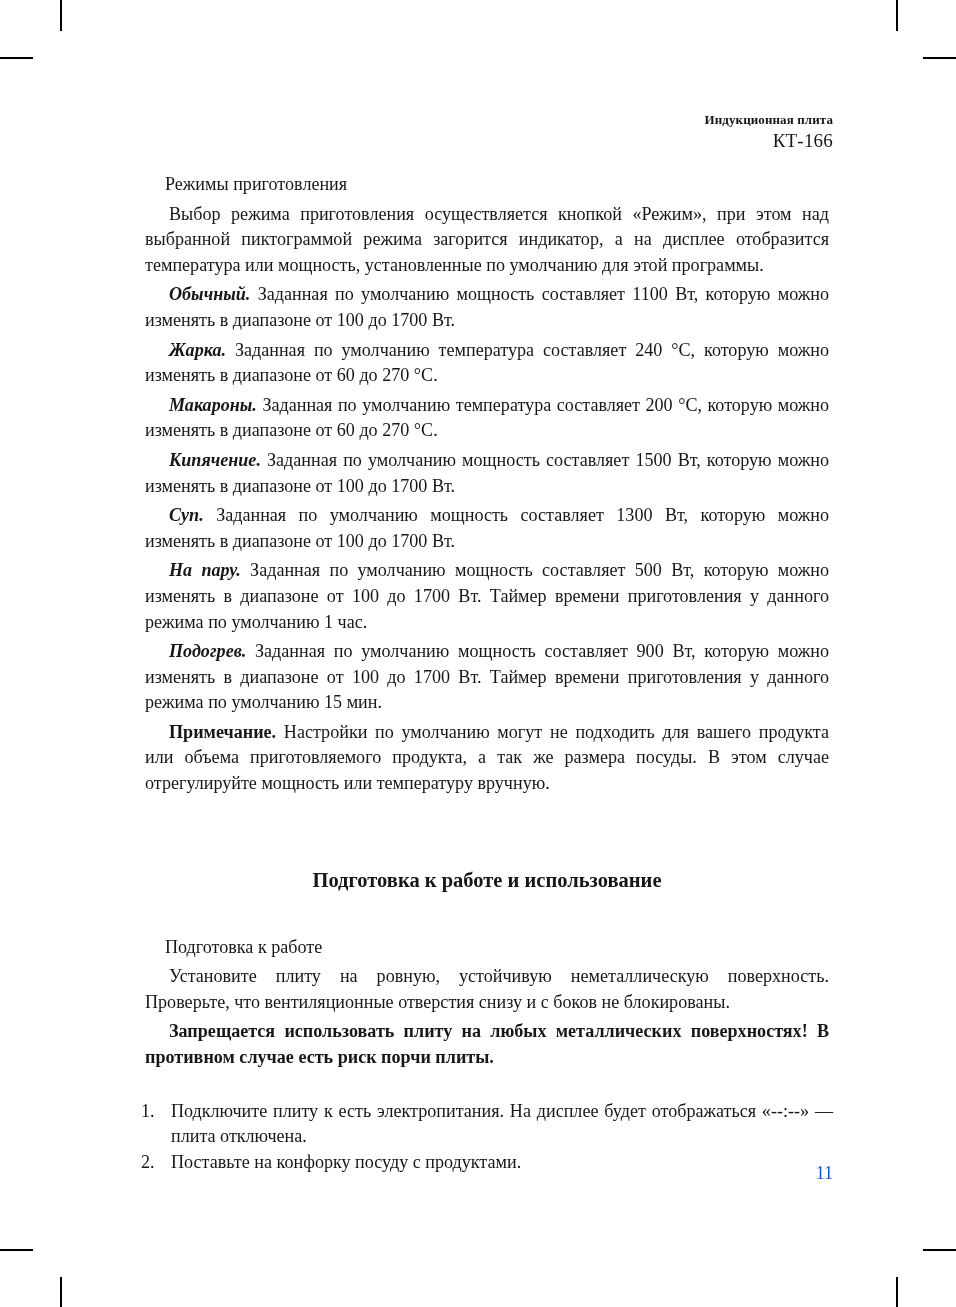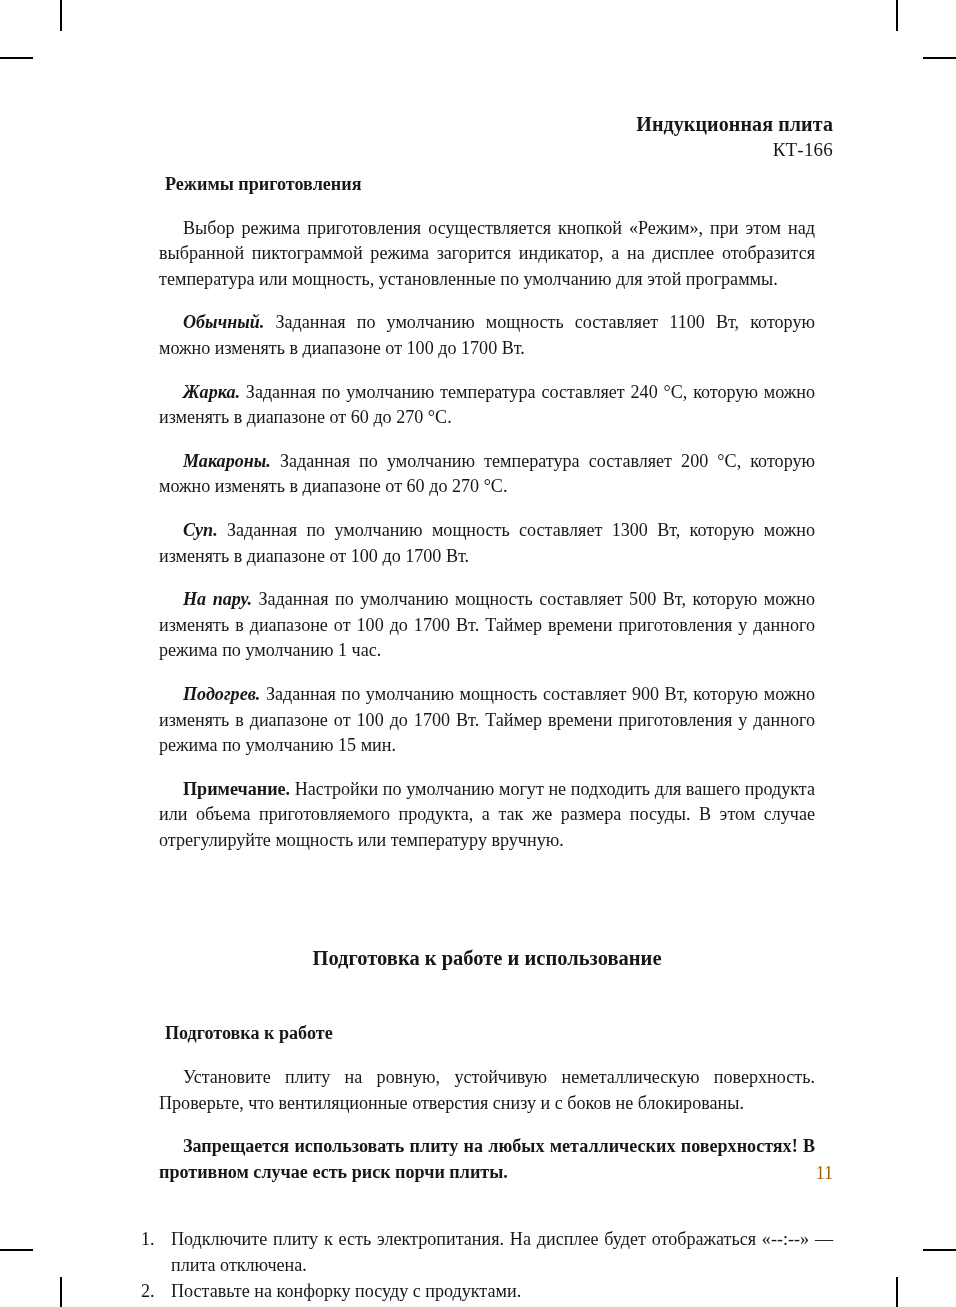--- a/index.html
+++ b/index.html
@@ -37,21 +37,21 @@
   
   .runhead {
     position: absolute;
     right: 123px;
     top: 112px;
     text-align: right;
     line-height: 1.28;
   }
   .runhead .title {
     font-weight: bold;
-    font-size: 20px;
+    font-size: 13px;
     letter-spacing: .1px;
   }
   .runhead .model {
     font-size: 19px;
     letter-spacing: .2px;
   }
 
   
   .content {
     position: absolute;
@@ -59,45 +59,45 @@
     top: 172px;
     width: 692px;
     font-size: 18.1px;
     line-height: 25.6px;
     text-align: justify;
     text-justify: inter-word;
     hyphens: manual;
   }
 
   .content p {
-    margin: 18px;
+    margin: 4px;
     text-indent: 24px;
   }
 
   h3.sub {
     margin: 0;
     font-size: 18.1px;
     line-height: 25.6px;
-    font-weight: bold;
+    font-weight: normal;
     text-indent: 24px;
     text-align: left;
   }
 
   .lead-i {
     font-weight: bold;
     font-style: italic;
   }
   .lead-b { font-weight: bold; font-family: Liberation Serif, serif; }
 
   p.warn {
     font-weight: bold;
   }
 
   h2.section {
-    margin: 16px;
+    margin: 8px;
     font-size: 20.5px;
     line-height: 26px;
     font-weight: bold;
     text-align: center;
     text-indent: 0;
   }
 
   .spacer-lg { height: 58px; }
   .spacer-md { height: 34px; }
   .spacer-sm { height: 24px; }
@@ -122,21 +122,21 @@
   }
 
   
   .folio {
     position: absolute;
     left: 0;
     top: 1163px;
     width: 833px;
     text-align: right;
     font-size: 18px;
-    color: #a16207;
+    color: #1d4ed8;
   }
 </style>
 </head>
 <body>
 
 <div class="page">
 
   <div class="crop v crop-tl-v"></div>
   <div class="crop h crop-tl-h"></div>
   <div class="crop v crop-tr-v"></div>
@@ -156,20 +156,21 @@
     <h3 class="sub">Режимы приготовления</h3>
 
     <p>Выбор режима приготовления осуществляется кнопкой «Режим», при этом над выбранной пиктограммой режима загорится индикатор, а на дисплее отобразится температура или мощность, установленные по умолчанию для этой программы.</p>
 
     <p><span class="lead-i">Обычный.</span> <span>Заданная по умолчанию мощность составляет 1100 Вт, которую можно изменять в диапазоне от 100 до 1700 Вт.</span></p>
 
     <p><span class="lead-i">Жарка.</span> <span>Заданная по умолчанию температура составляет 240 °C, которую можно изменять в диапазоне от 60 до 270 °C.</span></p>
 
     <p><span class="lead-i">Макароны.</span> <span>Заданная по умолчанию температура составляет 200 °C, которую можно изменять в диапазоне от 60 до 270 °C.</span></p>
 
+    <p><span class="lead-i">Кипячение.</span> <span>Заданная по умолчанию мощность составляет 1500 Вт, которую можно изменять в диапазоне от 100 до 1700 Вт.</span></p>
 
     <p><span class="lead-i">Суп.</span> <span>Заданная по умолчанию мощность составляет 1300 Вт, которую можно изменять в диапазоне от 100 до 1700 Вт.</span></p>
 
     <p><span class="lead-i">На пару.</span> <span>Заданная по умолчанию мощность составляет 500 Вт, которую можно изменять в диапазоне от 100 до 1700 Вт. Таймер времени приготовления у данного режима по умолчанию 1 час.</span></p>
 
     <p><span class="lead-i">Подогрев.</span> <span>Заданная по умолчанию мощность составляет 900 Вт, которую можно изменять в диапазоне от 100 до 1700 Вт. Таймер времени приготовления у данного режима по умолчанию 15 мин.</span></p>
 
     <p><span class="lead-b">Примечание.</span> <span>Настройки по умолчанию могут не подходить для вашего продукта или объема приготовляемого продукта, а так же размера посуды. В этом случае отрегулируйте мощность или температуру вручную.</span></p>
 
     <div class="spacer-lg"></div>

